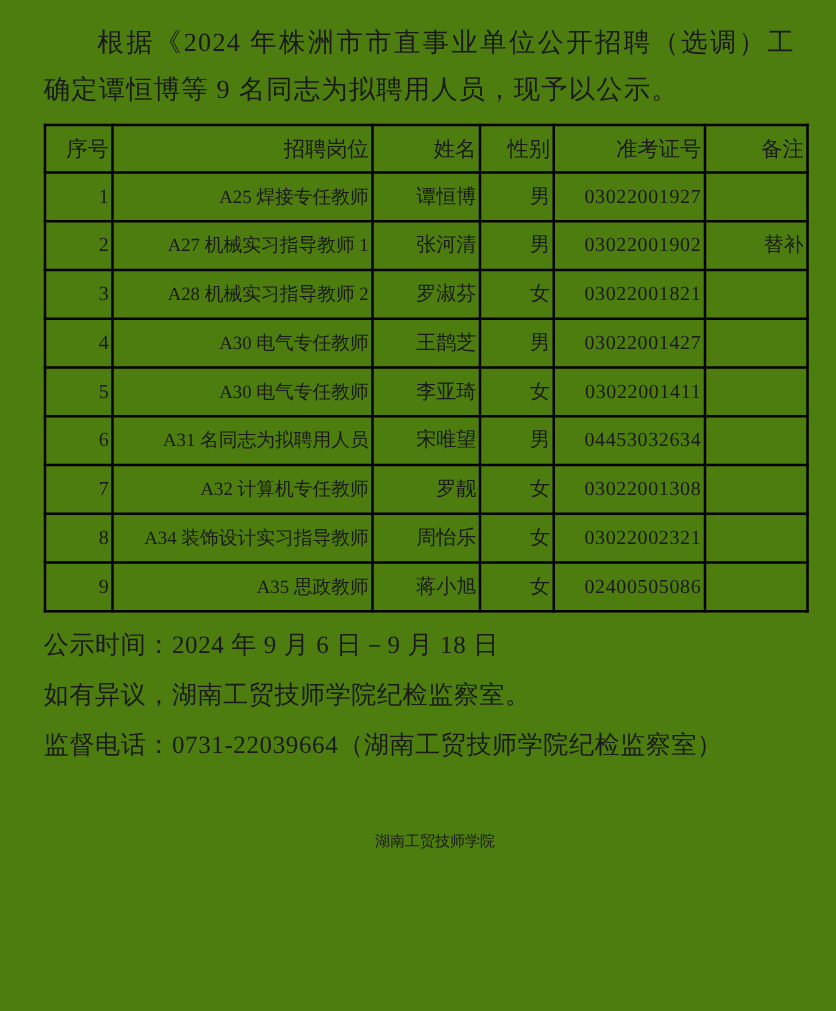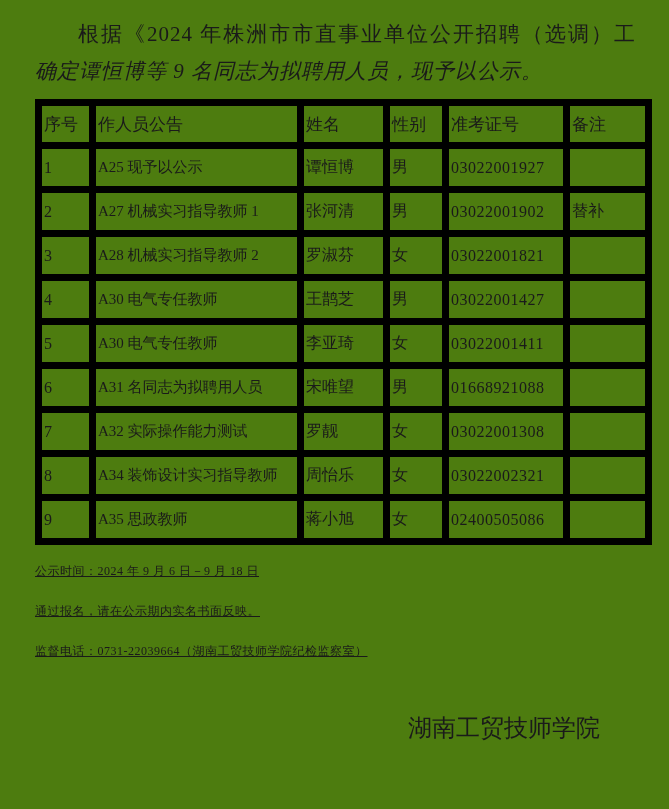--- a/index.html
+++ b/index.html
@@ -29,33 +29,32 @@
     text-align: justify;
     text-align-last: justify;
     white-space: nowrap;
   }
   .para-line.first {
     text-indent: 43px;
   }
   .para-line.last {
     text-align: right;
     text-align-last: left;
-    font-style: italic;
   }
   
   table.roster {
     margin: 9px 0 0 35px;
     width: 610px;
     border-collapse: collapse;
     table-layout: fixed;
   }
   table.roster th,
   table.roster td {
-    border: 7px solid #000000;
-    text-align: left;
+    border: 2px solid #000000;
+    text-align: right;
     vertical-align: middle;
     padding: 0 2px;
     overflow: hidden;
     white-space: nowrap;
   }
   table.roster th {
     height: 36px;
     font-size: 17px;
     font-weight: normal;
   }
@@ -69,35 +68,34 @@
   col.c1 { width: 208px; }
   col.c2 { width: 86px; }
   col.c3 { width: 59px; }
   col.c4 { width: 121px; }
   col.c5 { width: 82px; }
   
   .footer-notes {
     margin: 6px 0 0 35px;
   }
   .footer-line {
-    font-size: 12px;
+    font-size: 20px;
     line-height: 40px;
     letter-spacing: 0.5px;
     white-space: nowrap;
-    text-decoration: underline;
   }
   
   .signature {
     margin-top: 42px;
   }
   .sig-line {
     width: 300px;
     margin-left: 300px;
-    text-align: right;
-    font-size: 24px;
+    text-align: left;
+    font-size: 12px;
     line-height: 30px;
     white-space: nowrap;
   }
   .sig-line.date {
     margin-top: 13px;
   }
 </style>
 </head>
 <body>
 
@@ -113,31 +111,31 @@
       <col class="c0">
         <col class="c1">
         <col class="c2">
         <col class="c3">
         <col class="c4">
         <col class="c5">
     </colgroup>
     <thead>
       <tr>
           <th>序号</th>
-          <th>作人员公告</th>
+          <th>招聘岗位</th>
           <th>姓名</th>
           <th>性别</th>
           <th>准考证号</th>
           <th>备注</th>
         </tr>
     </thead>
     <tbody>
         <tr>
           <td class="col0">1</td>
-          <td class="col1">A25 现予以公示</td>
+          <td class="col1">A25 焊接专任教师</td>
           <td class="col2">谭恒博</td>
           <td class="col3">男</td>
           <td class="col4">03022001927</td>
           <td class="col5"></td>
         </tr>
         <tr>
           <td class="col0">2</td>
           <td class="col1">A27 机械实习指导教师 1</td>
           <td class="col2">张河清</td>
           <td class="col3">男</td>
@@ -166,26 +164,26 @@
           <td class="col2">李亚琦</td>
           <td class="col3">女</td>
           <td class="col4">03022001411</td>
           <td class="col5"></td>
         </tr>
         <tr>
           <td class="col0">6</td>
           <td class="col1">A31 名同志为拟聘用人员</td>
           <td class="col2">宋唯望</td>
           <td class="col3">男</td>
-          <td class="col4">01668921088</td>
+          <td class="col4">04453032634</td>
           <td class="col5"></td>
         </tr>
         <tr>
           <td class="col0">7</td>
-          <td class="col1">A32 实际操作能力测试</td>
+          <td class="col1">A32 计算机专任教师</td>
           <td class="col2">罗靓</td>
           <td class="col3">女</td>
           <td class="col4">03022001308</td>
           <td class="col5"></td>
         </tr>
         <tr>
           <td class="col0">8</td>
           <td class="col1">A34 装饰设计实习指导教师</td>
           <td class="col2">周怡乐</td>
           <td class="col3">女</td>
@@ -198,21 +196,21 @@
           <td class="col2">蒋小旭</td>
           <td class="col3">女</td>
           <td class="col4">02400505086</td>
           <td class="col5"></td>
         </tr>
       </tbody>
   </table>
 
   <div class="footer-notes">
     <div class="footer-line">公示时间：2024 年 9 月 6 日－9 月 18 日</div>
-    <div class="footer-line">通过报名，请在公示期内实名书面反映。</div>
+    <div class="footer-line">如有异议，湖南工贸技师学院纪检监察室。</div>
     <div class="footer-line">监督电话：0731-22039664（湖南工贸技师学院纪检监察室）</div>
   </div>
 
   <div class="signature">
     <div class="sig-line org">湖南工贸技师学院</div>
   </div>
 
 </div>
 
 </body></html>

